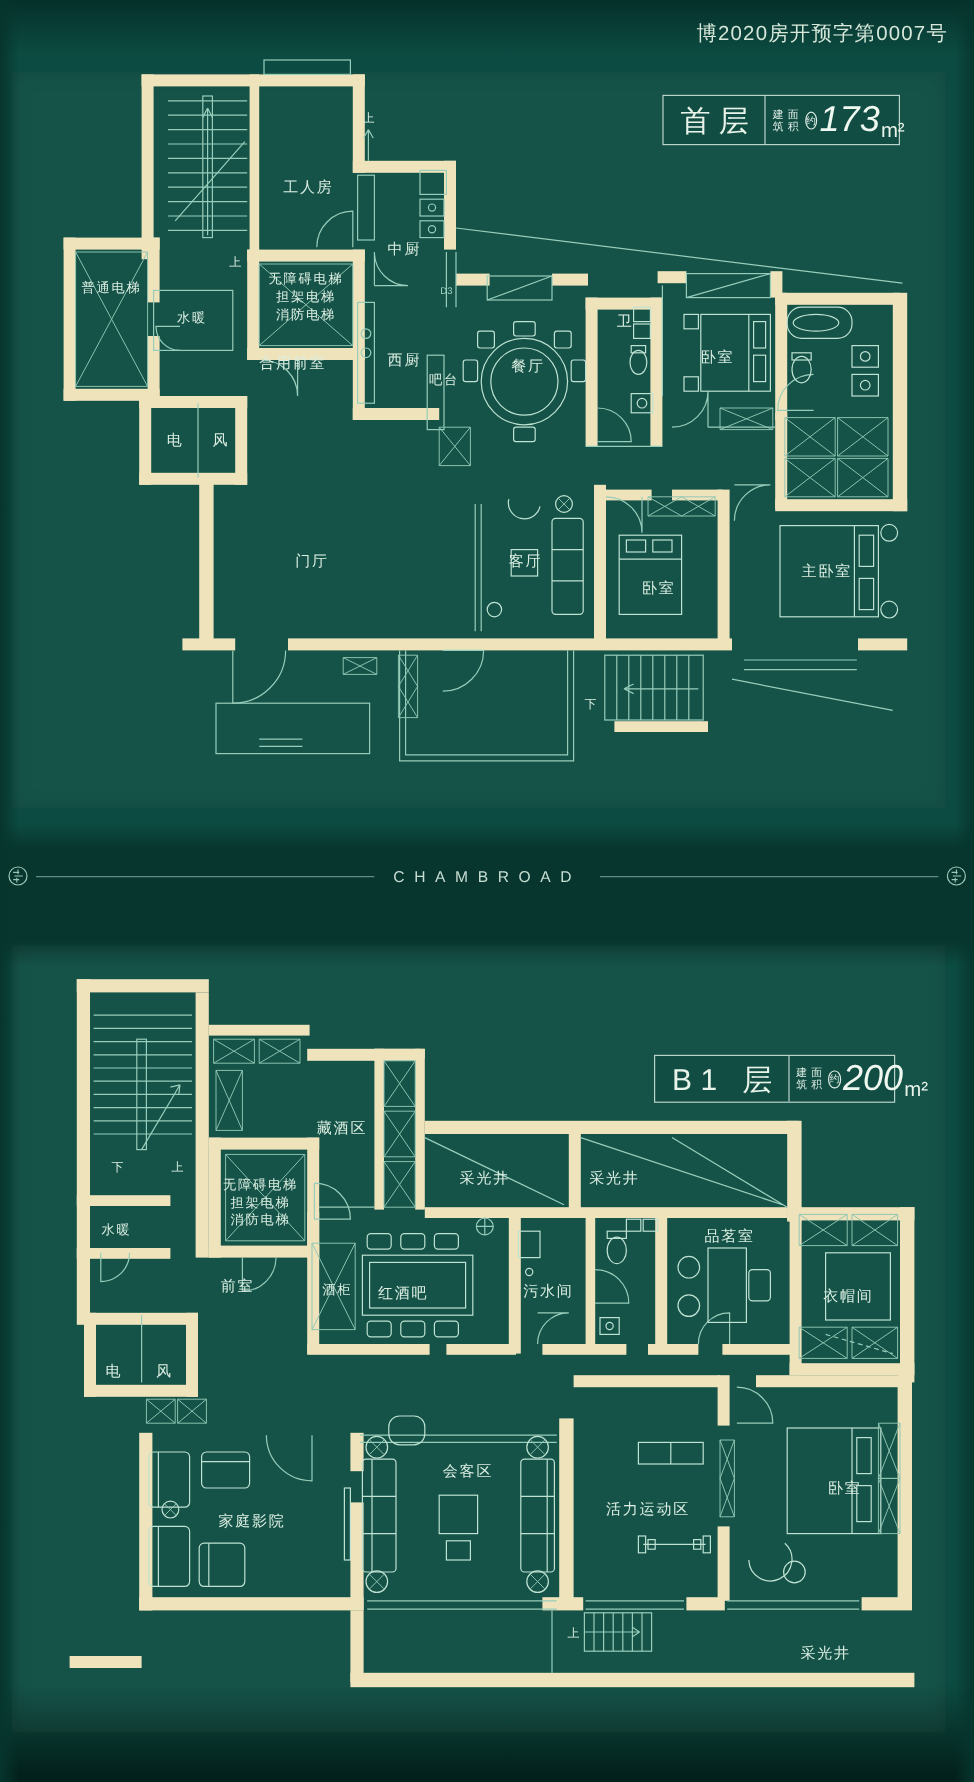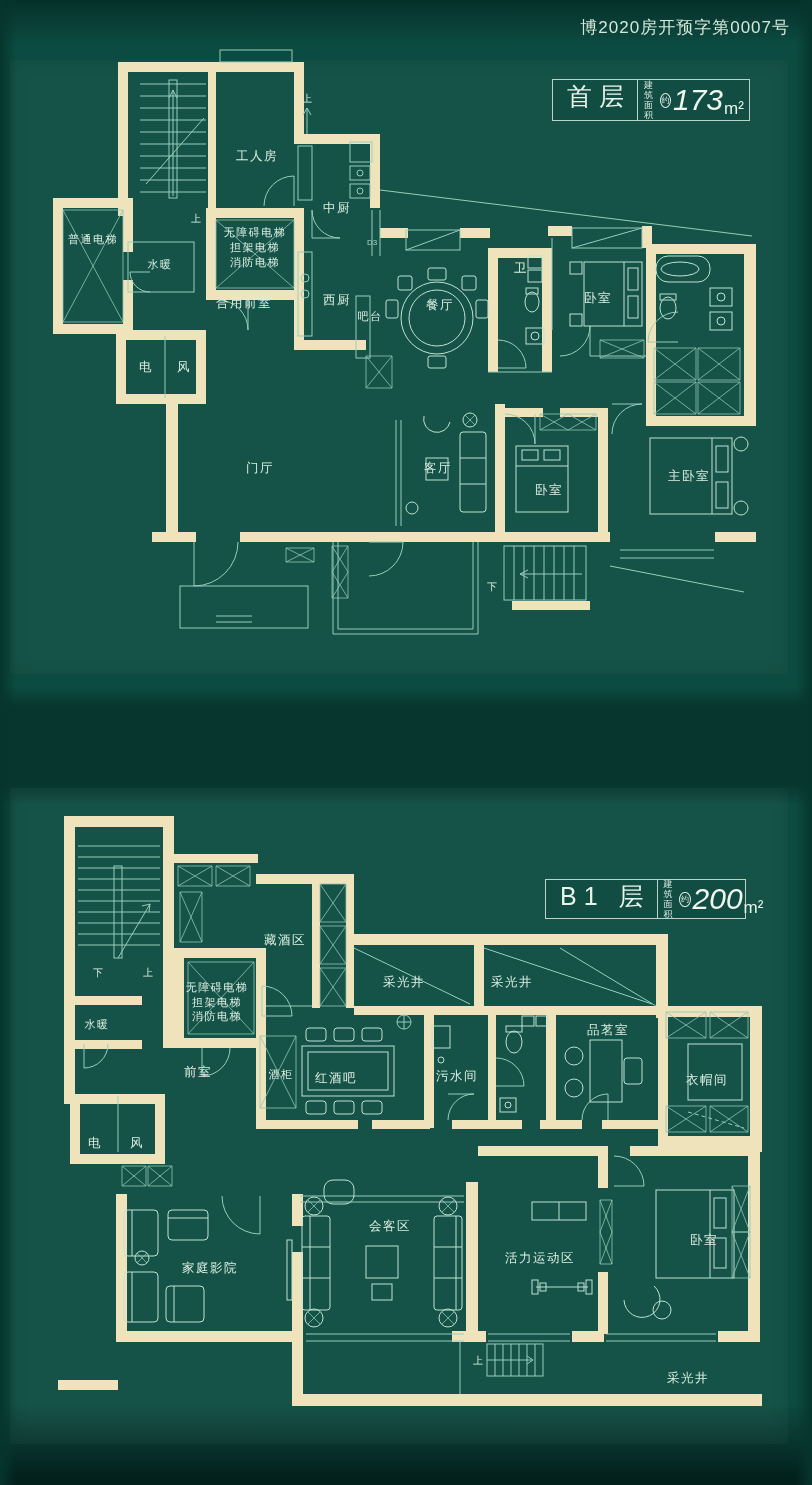--- a/index.html
+++ b/index.html
@@ -23,26 +23,26 @@
   .w{fill:#efe3bc;}
   .t{fill:none;stroke:#98cdbb;stroke-width:1;}
   .f{fill:none;stroke:#bfe2d2;stroke-width:1;}
   .x{fill:none;stroke:#8fc5b3;stroke-width:0.8;}
   .d{stroke-dasharray:4 3;}
   text{font-family:"Liberation Sans",sans-serif;}
   .lbl{fill:#dceee2;font-size:12.5px;letter-spacing:1.5px;text-anchor:middle;}
   .md{font-size:11px;}
   .sm{font-size:10px;letter-spacing:0;}
   .tiny{font-size:8px;letter-spacing:0;fill:#a9d5c4;}
-  .titlebox{position:absolute;display:flex;border:1px solid rgba(230,245,238,0.8);color:#e8f3ea;background:rgba(10,60,52,0.25);}
+  .titlebox{position:absolute;display:flex;align-items:center;border:1px solid rgba(230,245,238,0.8);color:#e8f3ea;background:rgba(10,60,52,0.25);}
   .titlebox1{left:552px;top:79px;width:196px;height:40px;}
   .titlebox2{left:545px;top:879px;width:199px;height:38px;}
   .tb-name{font-size:25px;letter-spacing:7px;padding:0 6px 0 14px;white-space:nowrap;}
   .tb-area{display:flex;align-items:center;border-left:1px solid rgba(230,245,238,0.8);height:100%;padding:0 8px 0 6px;flex:1;}
-  .tb-prefix{display:flex;flex-direction:column;font-size:9px;line-height:10px;color:#dfeee6;letter-spacing:1px;}
+  .tb-prefix{display:flex;flex-direction:row;font-size:9px;line-height:10px;color:#dfeee6;letter-spacing:1px;}
   .tb-approx{display:inline-flex;width:13px;height:13px;border:1px solid #dfeee6;border-radius:50%;font-size:8px;align-items:center;justify-content:center;margin:0 2px;color:#dfeee6;}
   .tb-value{font-size:30px;font-weight:500;letter-spacing:0;color:#eef7f0;font-style:italic;}
   .tb-unit{font-size:17px;margin-top:18px;margin-left:1px;}
   .divider{position:absolute;top:714px;left:0;width:812px;height:32px;display:flex;align-items:center;}
   .div-line{flex:1;border-top:1px solid rgba(175,210,195,0.55);height:0;}
   .brand{font-size:13px;letter-spacing:8px;color:#c8ded2;margin:0 16px;white-space:nowrap;}
   .medal{flex:none;margin:0 6px;}
 </style>
 </head>
 <body>
@@ -240,20 +240,33 @@
         <span>建筑</span>
         <span>面积</span>
       </div>
       <span class="tb-approx">约</span>
       <span class="tb-value">173</span>
       <span class="tb-unit"></span>
         <span class="tb-unit" style="margin-left:0">m²</span>
     </div>
   </div>
 
+  <div class="divider">
+    <svg class="medal" width="18" height="18">
+      <circle cx="9" cy="9" r="7.5" fill="none" stroke="#9cc7b8" stroke-width="1"></circle>
+      <path d="M5,6h5M6,9h7M5,12h5M9,3.5v4M8,10.5v4" fill="none" stroke="#9cc7b8" stroke-width="0.9"></path>
+    </svg>
+    <span class="div-line"></span>
+    <span class="brand">CHAMBROAD</span>
+    <span class="div-line"></span>
+    <svg class="medal" width="18" height="18">
+      <circle cx="9" cy="9" r="7.5" fill="none" stroke="#9cc7b8" stroke-width="1"></circle>
+      <path d="M5,6h5M6,9h7M5,12h5M9,3.5v4M8,10.5v4" fill="none" stroke="#9cc7b8" stroke-width="0.9"></path>
+    </svg>
+  </div>
 
   <svg class="plan plan2" width="812" height="697" viewBox="0 788 812 697">
     <g>
       <rect class="w" x="64" y="816" width="110" height="11"></rect>
       <rect class="w" x="64" y="816" width="11" height="232"></rect>
       <rect class="w" x="163" y="827" width="11" height="221"></rect>
       <rect class="w" x="174" y="854" width="84" height="9"></rect>
       <rect class="w" x="174" y="948" width="92" height="10"></rect>
       <rect class="w" x="174" y="948" width="10" height="100"></rect>
       <rect class="w" x="256" y="948" width="10" height="100"></rect>

